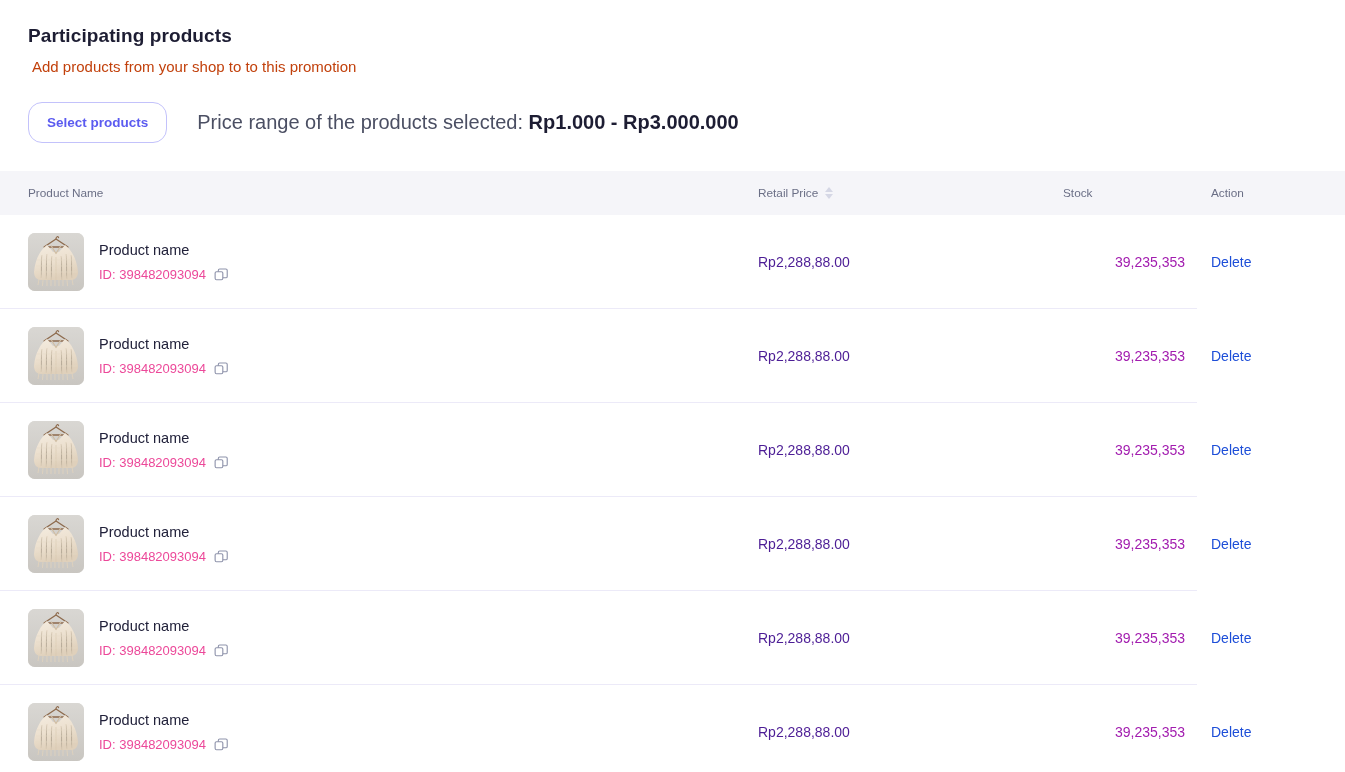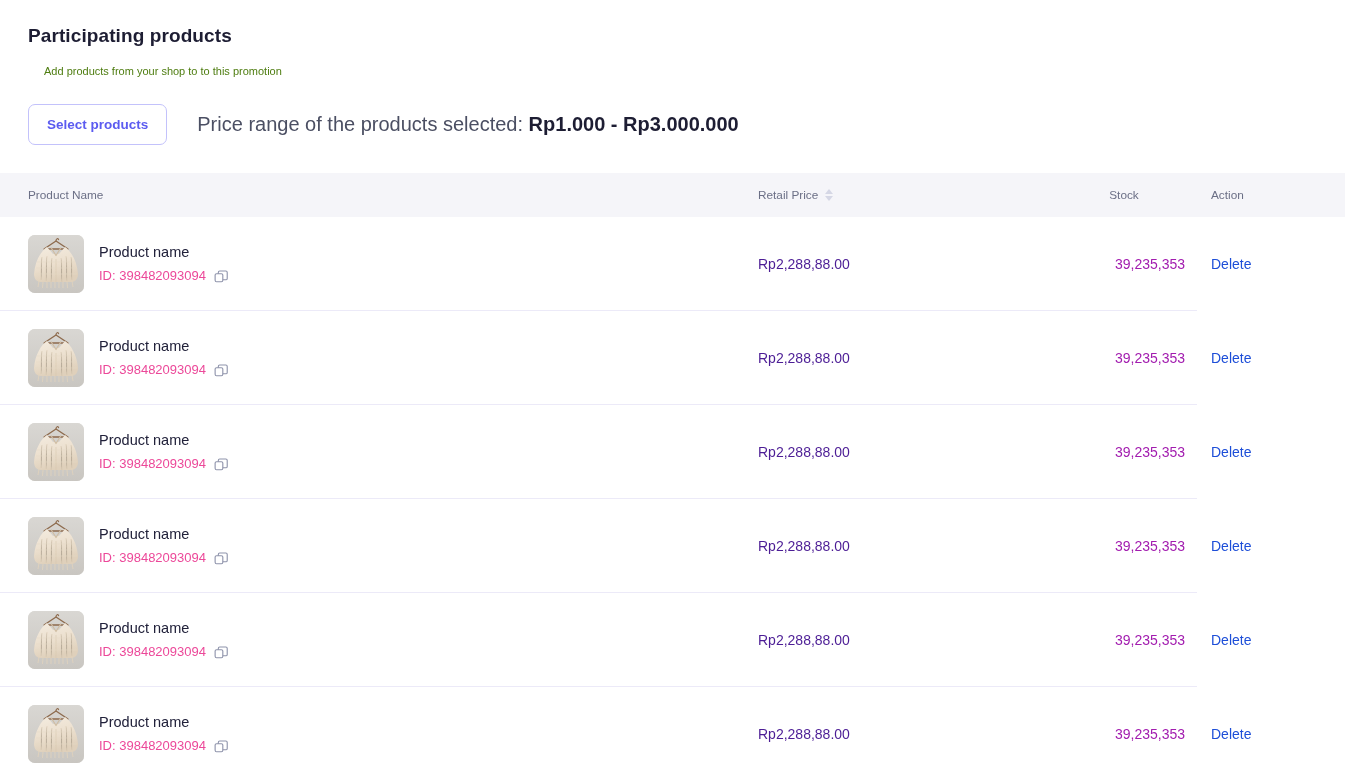--- a/index.html
+++ b/index.html
@@ -27,42 +27,42 @@
   }
   .page-title {
     font-size: 19px;
     font-weight: bold;
     color: #1d1d33;
     letter-spacing: 0.1px;
     margin: 0 0 9px 0;
     line-height: 1.2;
   }
   .page-subtitle {
-    font-size: 11px;
-    color: #4d7c0f;
-    margin: 16px;
+    font-size: 15px;
+    color: #c2410c;
+    margin: 4px;
     line-height: 1.3;
   }
 
   
   .toolbar {
     display: flex;
     align-items: center;
     margin-top: 26px;
     padding-left: 28px;
   }
   .select-products-btn {
     display: inline-flex;
     align-items: center;
     justify-content: center;
     height: 41px;
     padding: 0 18px;
     background: #ffffff;
     border: 1px solid #c3c2fb;
-    border-radius: 7px;
+    border-radius: 14px;
     color: #5b5bf0;
     font-size: 13.5px;
     font-weight: bold;
     font-family: "Liberation Sans", sans-serif;
     cursor: pointer;
     white-space: nowrap;
   }
   .price-range {
     margin-left: 30px;
     font-size: 20px;
@@ -91,21 +91,21 @@
     color: #6b6f86;
     font-family: "Liberation Sans", sans-serif;
     display: flex;
     align-items: center;
     white-space: nowrap;
   }
 
   
   .col-product { width: 730px; flex: 0 0 730px; }
   .col-price   { width: 305px; flex: 0 0 305px; }
-  .col-stock   { width: 122px; flex: 0 0 122px; justify-content: center; text-align: right; }
+  .col-stock   { width: 122px; flex: 0 0 122px; justify-content: flex-start; text-align: right; }
   .col-action  { width: 140px; flex: 0 0 140px; padding-left: 26px; }
 
   .sort-icon {
     display: inline-flex;
     flex-direction: column;
     margin-left: 7px;
     line-height: 0;
     cursor: pointer;
   }
   .sort-icon .tri {

